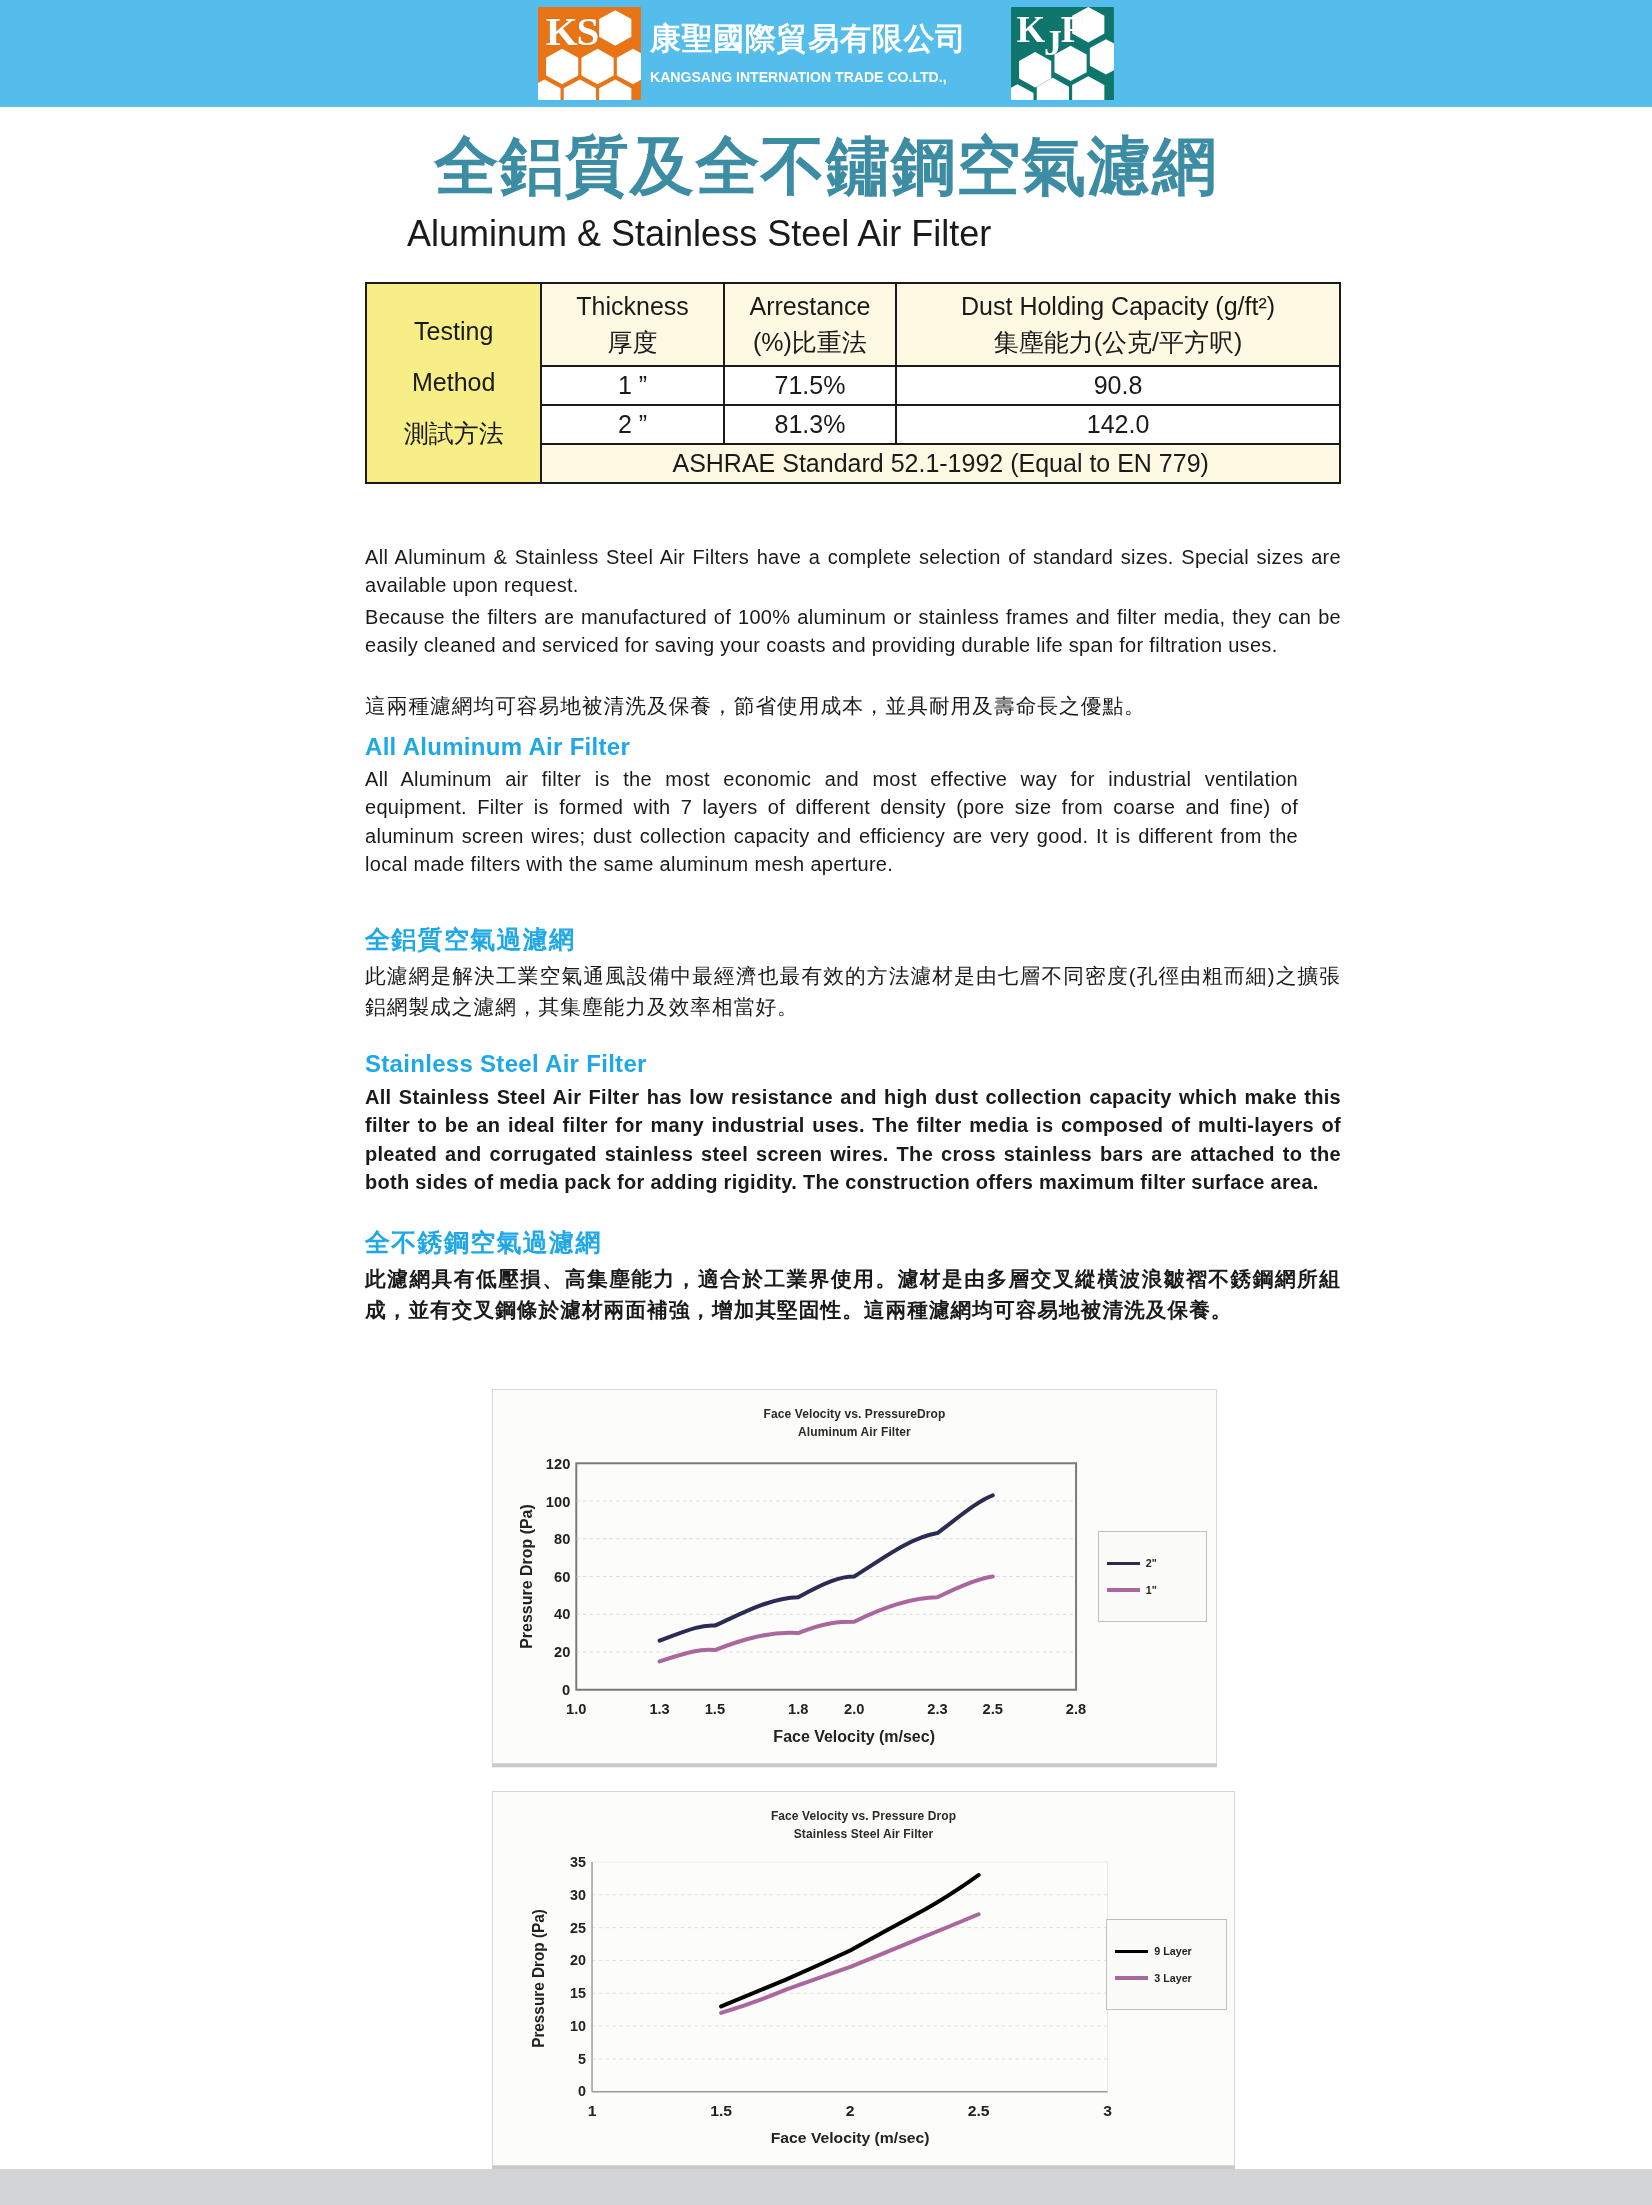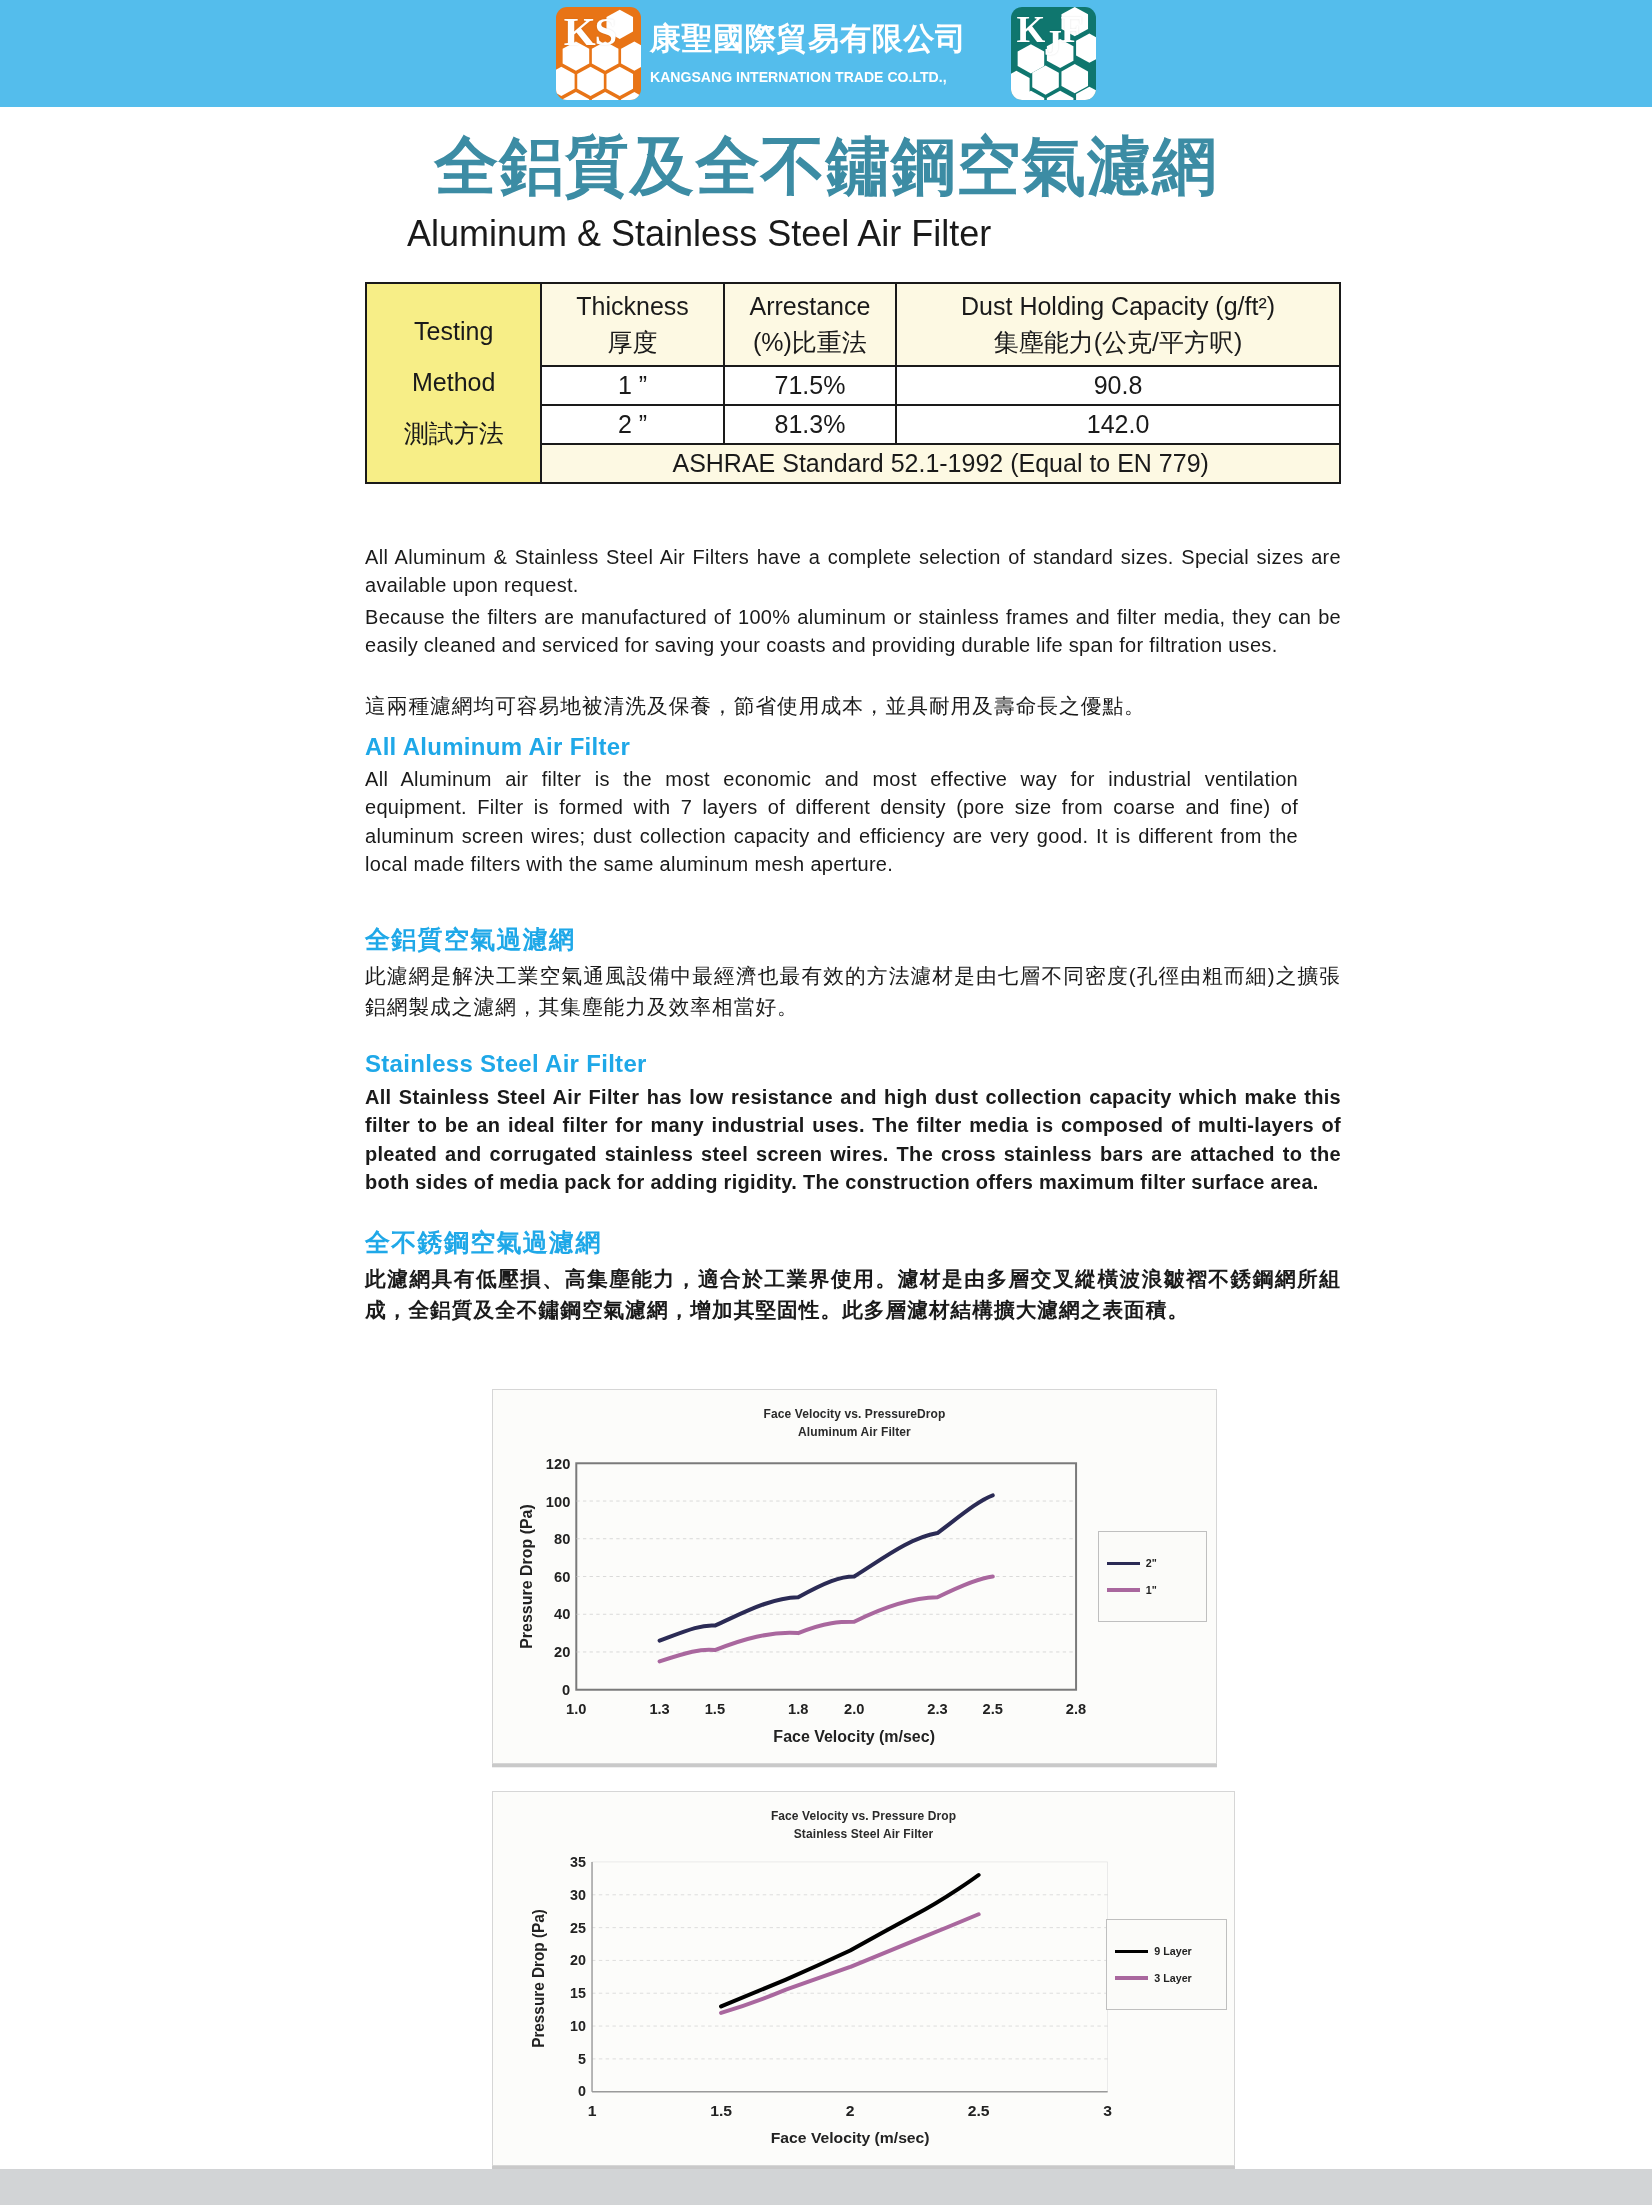--- a/index.html
+++ b/index.html
@@ -18,22 +18,22 @@
     position: absolute; left: 0; top: 0;
     width: 1652px; height: 107px;
     background: #54BDEC;
     display: flex; align-items: center; justify-content: center;
     gap: 0px;
   }
   .brand-block { display: flex; align-items: center; }
   .brand-block.ks { margin-right: 39px; }
 
   .logo {
-    width: 85px; height: 93px;
-    border-radius: 11px;
+    width: 103px; height: 93px;
+    border-radius: 1px;
     position: relative;
     overflow: hidden;
     flex: 0 0 auto;
   }
   .logo.orange { background: #E87416; }
   .logo.green  { background: #0f766e; }
 
   .logo .hexwrap {
     position: absolute; inset: 0;
   }
@@ -285,21 +285,21 @@
 <div class="sec-head" style="left:365px; top:733px;">All Aluminum Air Filter</div>
 <div class="copy" style="left:365px; top:765px; width:933px;">All Aluminum air filter is the most economic and most effective way for industrial ventilation equipment.  Filter is formed with 7 layers of different density (pore size from coarse and fine) of aluminum screen wires; dust collection capacity and efficiency are very good.  It is different from the local made filters with the same aluminum mesh aperture.</div>
 
 <div class="sec-head cn" style="left:365px; top:923px;">全鋁質空氣過濾網</div>
 <div class="copy cn" style="left:365px; top:960px; width:976px;">此濾網是解決工業空氣通風設備中最經濟也最有效的方法濾材是由七層不同密度(孔徑由粗而細)之擴張鋁網製成之濾網，其集塵能力及效率相當好。</div>
 
 <div class="sec-head" style="left:365px; top:1050px;">Stainless Steel Air Filter</div>
 <div class="copy bold" style="left:365px; top:1083px; width:976px;">All Stainless Steel Air Filter has low resistance and high dust collection capacity which make this filter to be an ideal filter for many industrial uses. The filter media is composed of multi-layers of pleated and corrugated stainless steel screen wires. The cross stainless bars are attached to the both sides of media pack for adding rigidity. The construction offers maximum filter surface area.</div>
 
 <div class="sec-head cn" style="left:365px; top:1226px;">全不銹鋼空氣過濾網</div>
-<div class="copy cn bold" style="left:365px; top:1263px; width:976px;">此濾網具有低壓損、高集塵能力，適合於工業界使用。濾材是由多層交叉縱橫波浪皺褶不銹鋼網所組成，全鋁質及全不鏽鋼空氣濾網，增加其堅固性。此多層濾材結構擴大濾網之表面積。</div>
+<div class="copy cn bold" style="left:365px; top:1263px; width:976px;">此濾網具有低壓損、高集塵能力，適合於工業界使用。濾材是由多層交叉縱橫波浪皺褶不銹鋼網所組成，並有交叉鋼條於濾材兩面補強，增加其堅固性。這兩種濾網均可容易地被清洗及保養。</div>
 
 <div class="chart-panel" id="chart1">
   <div class="chart-title">
     <span>Face Velocity vs. PressureDrop</span>
     <span class="l2">Aluminum Air Filter</span>
   </div>
 
   <svg class="plot-svg" viewBox="0 0 1085 560" preserveAspectRatio="none">
 
     <rect x="125" y="110" width="750" height="340" fill="#FCFCFA" stroke="#7A7A7A" stroke-width="3"></rect>

